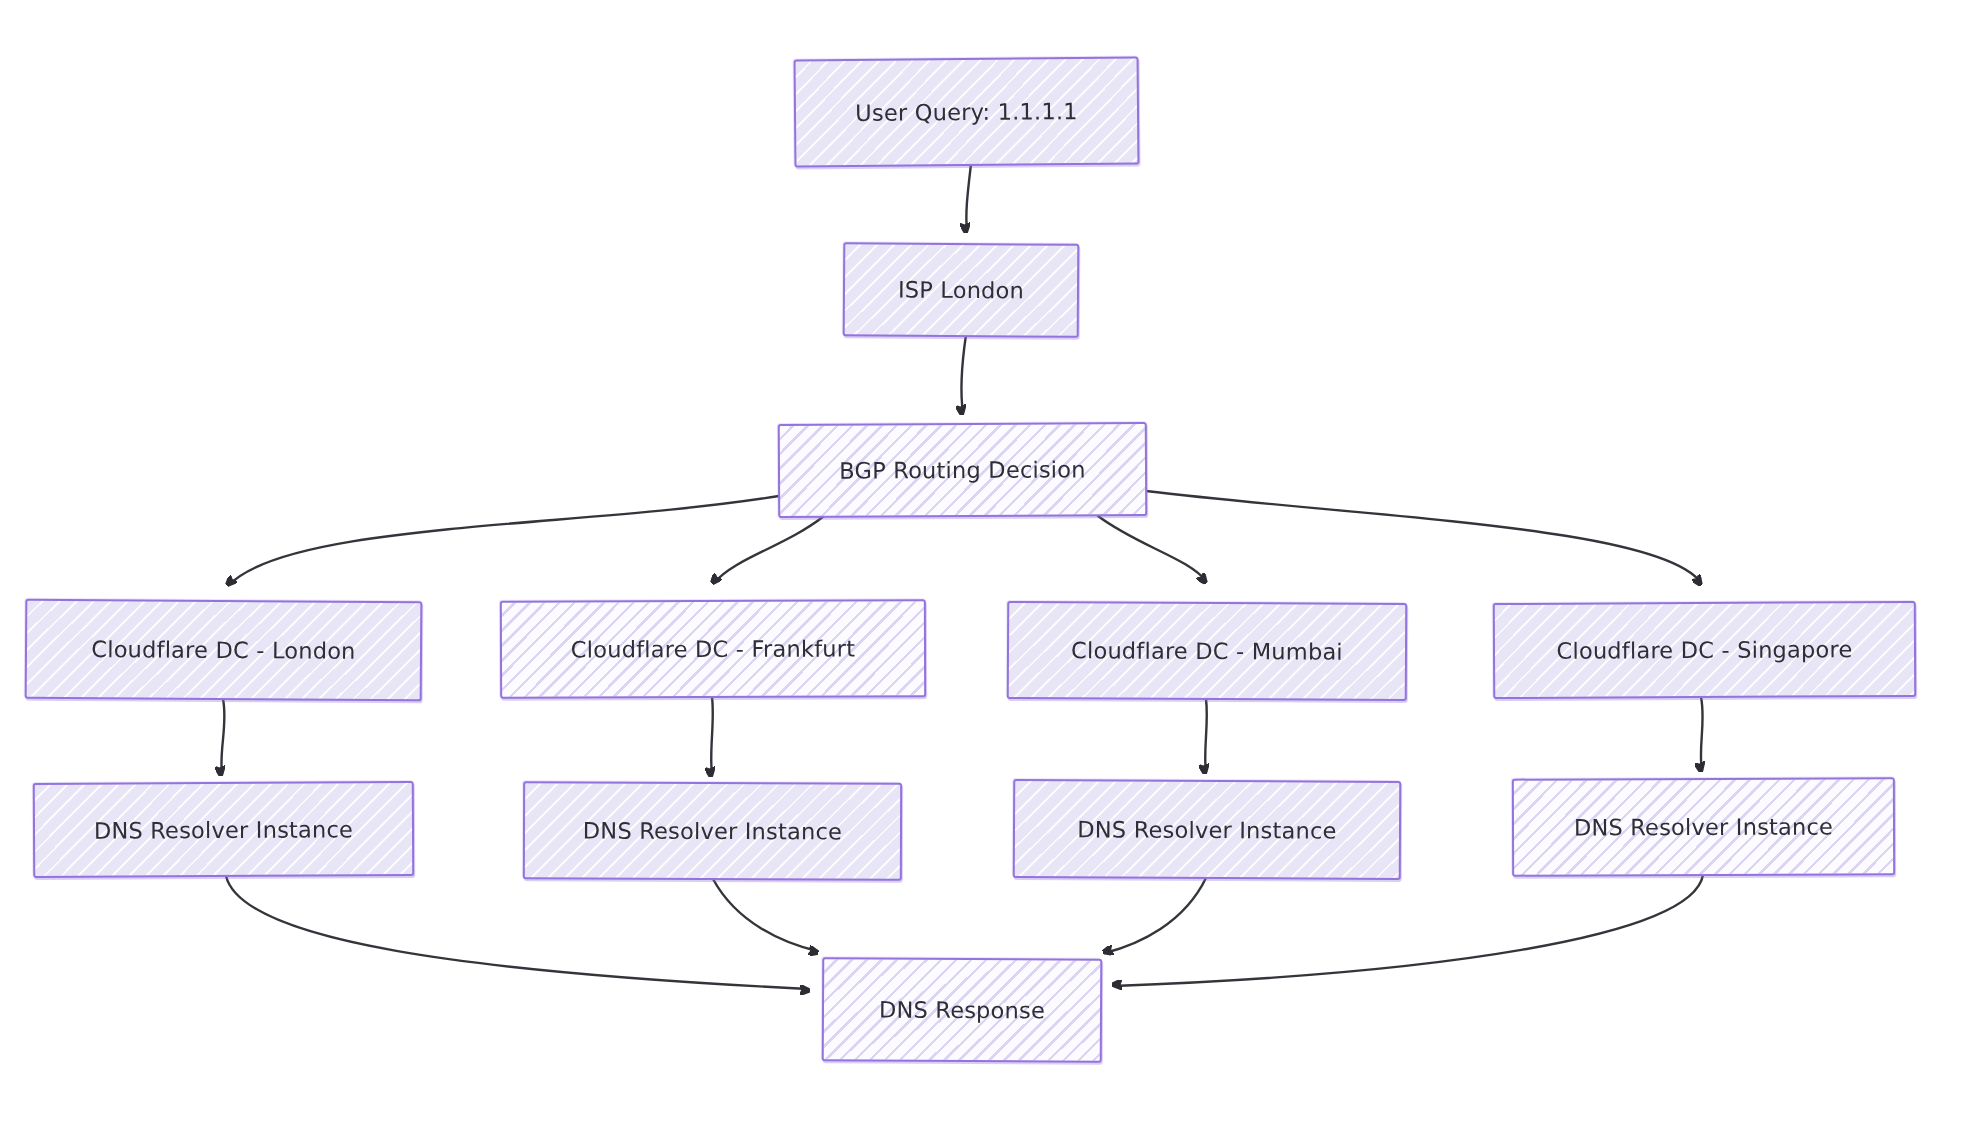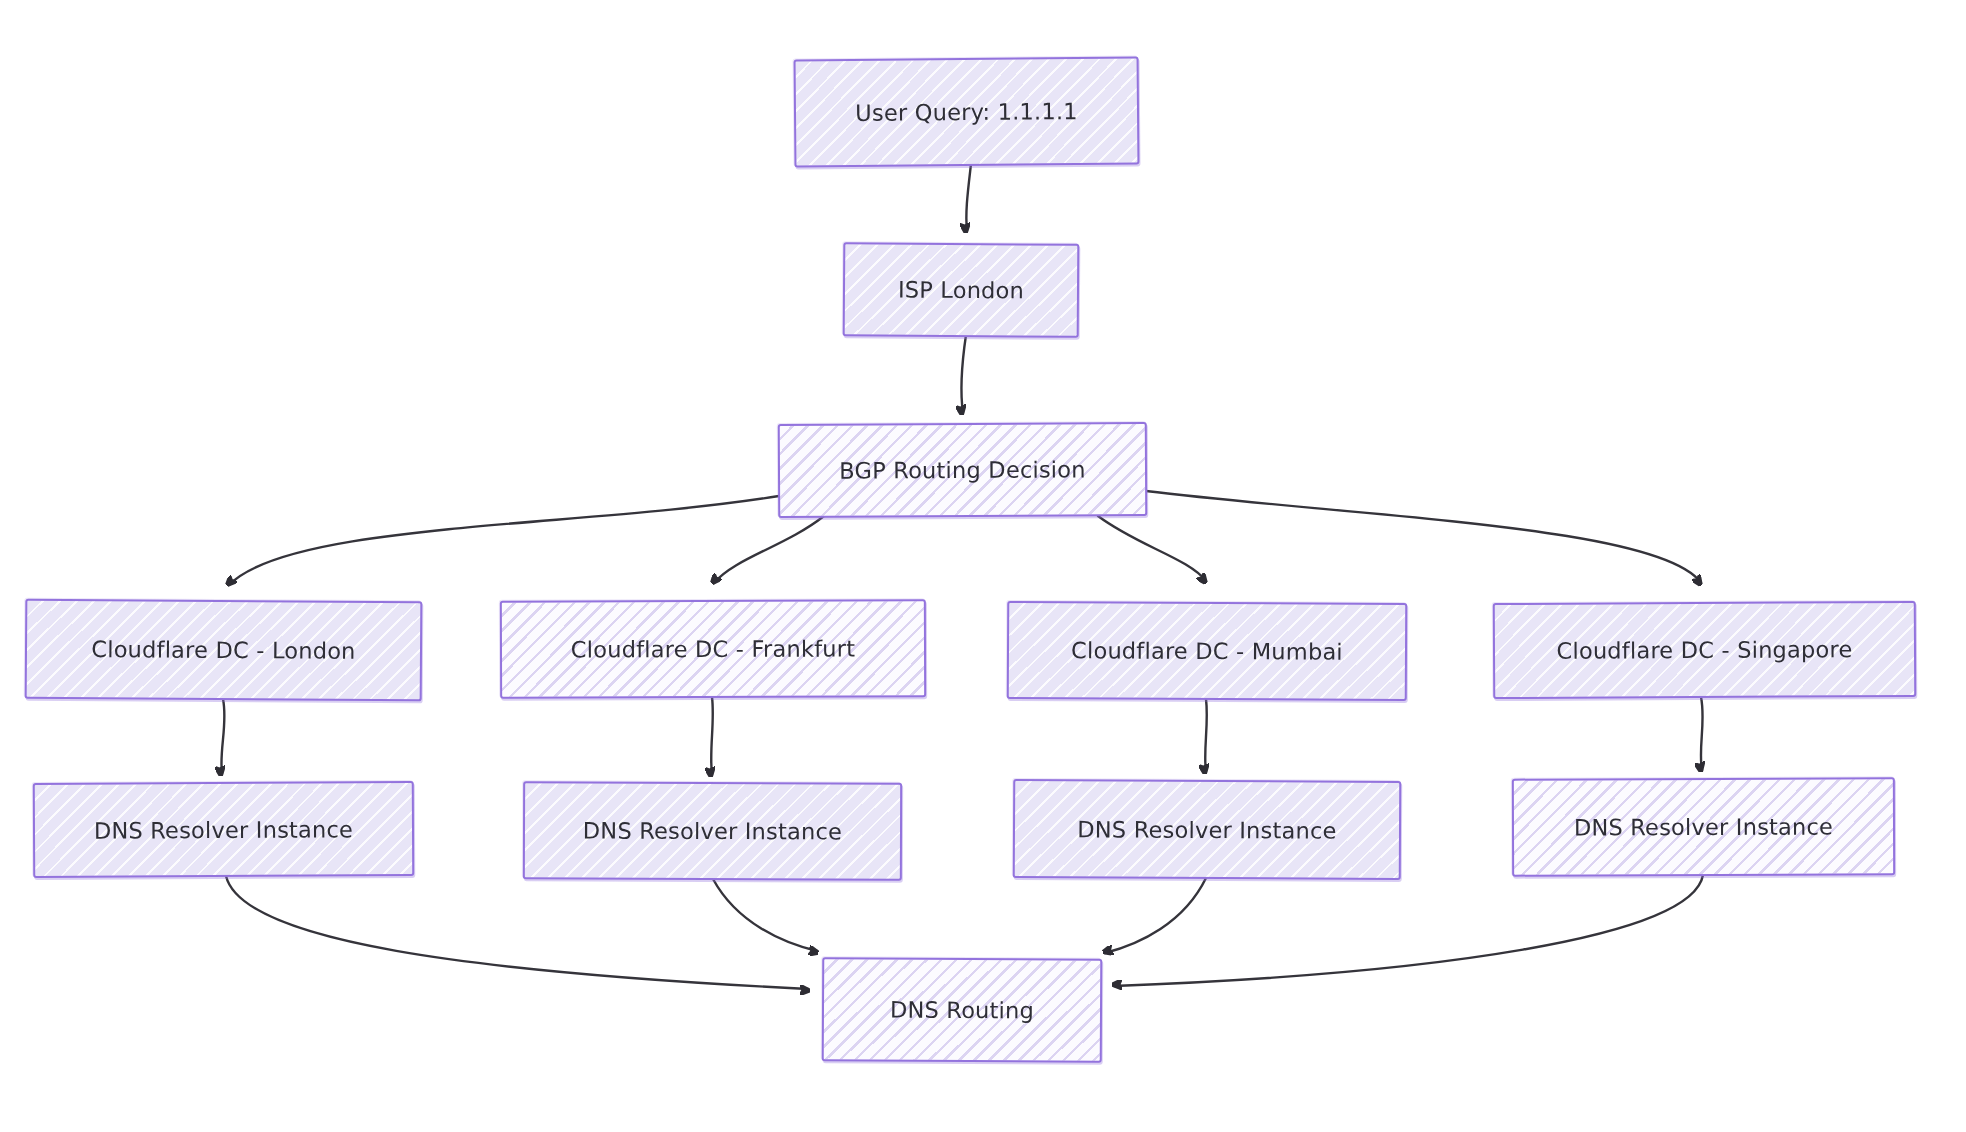--- a/index.html
+++ b/index.html
@@ -135,16 +135,16 @@
 
   <div class="node solid" style="left:1013px; top:780px; width:384px; height:95px; transform:rotate(0.3deg);">
     <span class="label">DNS Resolver Instance</span>
   </div>
 
   <div class="node hatch" style="left:1512px; top:778px; width:379px; height:94px; transform:rotate(-0.2deg);">
     <span class="label">DNS Resolver Instance</span>
   </div>
 
   <div class="node hatch" style="left:822px; top:958px; width:276px; height:100px; transform:rotate(0.3deg);">
-    <span class="label">DNS Routing</span>
+    <span class="label">DNS Response</span>
   </div>
 
 </div>
 
 </body></html>

